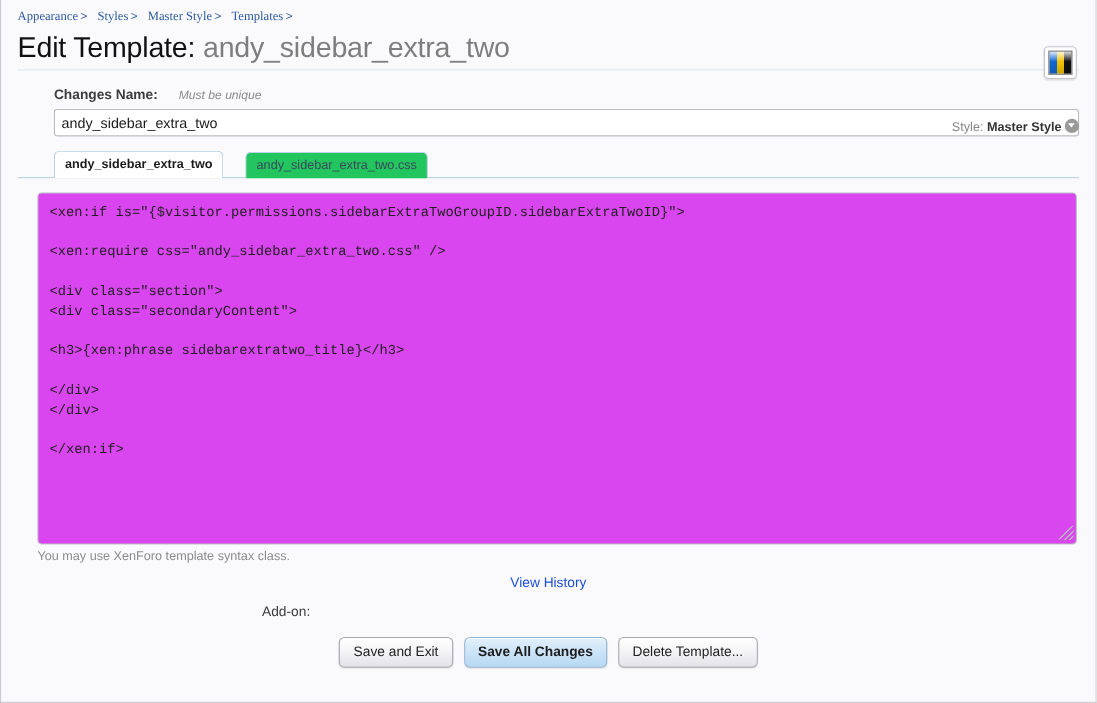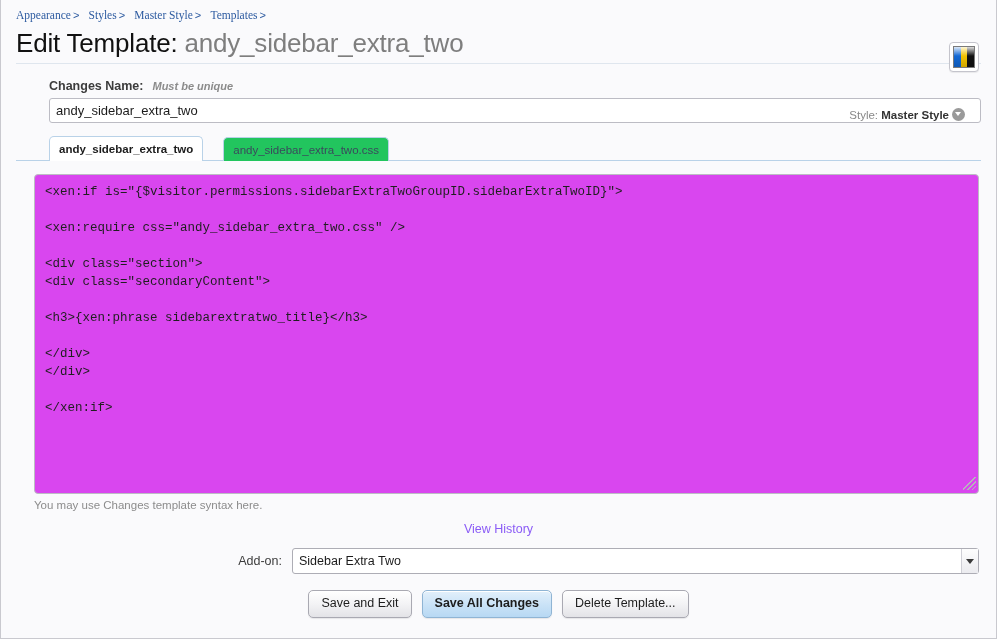--- a/index.html
+++ b/index.html
@@ -102,30 +102,30 @@
     position: relative;
     padding-left: 33px;
   }
   .field-label {
     font-size: 12.5px;
     font-weight: bold;
     color: #3c3c3c;
     line-height: 16px;
   }
   .field-hint {
-    font-weight: bold;
+    font-weight: normal;
     font-style: italic;
     color: #8b8b8b;
     font-size: 11px;
-    margin-left: 9px;
+    margin-left: 19px;
     text-align: center;
   }
   .style-note {
     position: absolute;
-    right: 16px;
+    right: 0;
     bottom: 2px;
     font-size: 11.5px;
     color: #888;
     white-space: nowrap;
   }
   .style-note b { color: #333; font-weight: bold; }
   .chev-circle {
     display: inline-block;
     width: 13px;
     height: 13px;
@@ -239,21 +239,21 @@
     font-size: 11.5px;
     color: #8c8c8c;
   }
 
   
   .history-row {
     text-align: center;
     margin-top: 11px;
   }
   .history-row a {
-    color: #8b5cf6;
+    color: #1d4ed8;
     font-size: 12.5px;
     text-decoration: none;
   }
 
   
   .addon-row {
     margin-top: 12px;
     padding: 0 17px 0 33px;
     display: flex;
     align-items: center;
@@ -380,32 +380,28 @@
 
 &lt;h3&gt;{xen:phrase sidebarextratwo_title}&lt;/h3&gt;
 
 &lt;/div&gt;
 &lt;/div&gt;
 
 &lt;/xen:if&gt;
 </textarea>
     <div class="resize-grip"></div>
   </div>
-  <div class="editor-note">You may use Changes template syntax here.</div>
+  <div class="editor-note">You may use XenForo template syntax class.</div>
 
   <div class="history-row">
     <a href="#">View History</a>
   </div>
 
   <div class="addon-row">
     <div class="addon-label">Add-on:</div>
-    <div class="addon-select">
-      <span>Sidebar Extra Two</span>
-      <span class="arrow-box"></span>
-    </div>
   </div>
 
   <div class="button-row">
     <button class="btn">Save and Exit</button>
     <button class="btn primary">Save All Changes</button>
     <button class="btn">Delete Template...</button>
   </div>
 
 </div>
 

